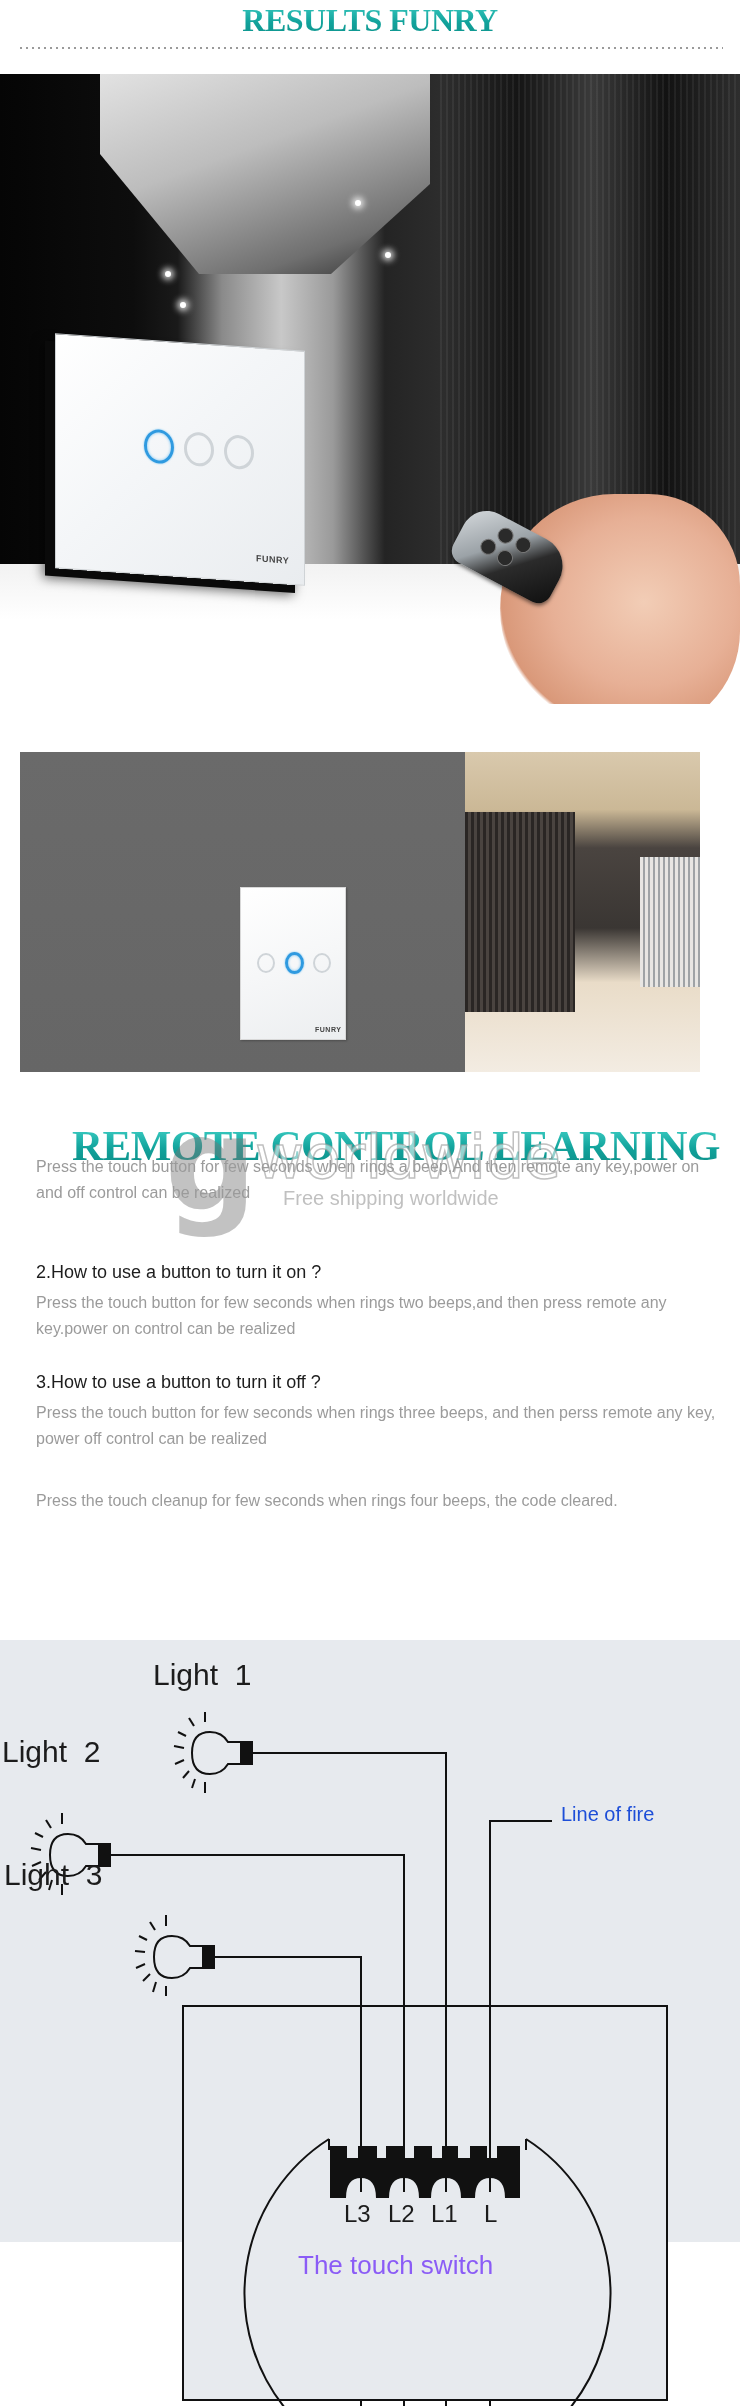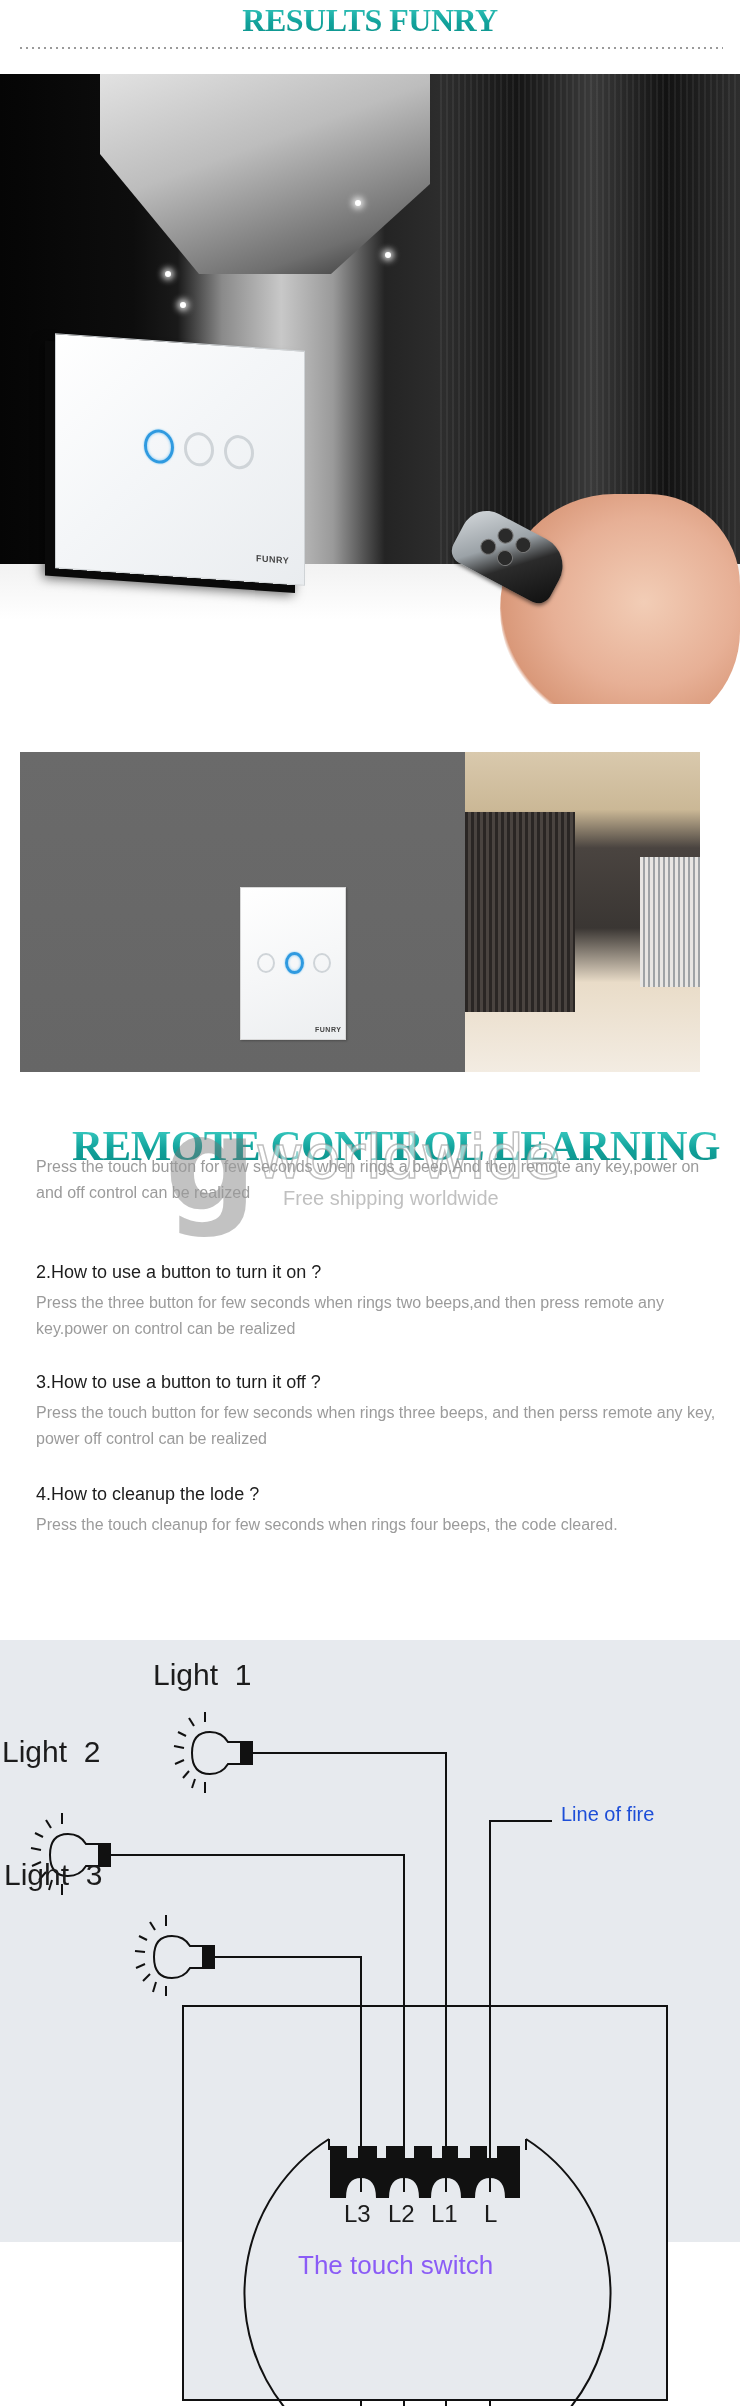--- a/index.html
+++ b/index.html
@@ -167,28 +167,27 @@
   <div class="wm-g">g</div>
   <div class="wm-word">worldwide</div>
   <div class="wm-tag">Free shipping worldwide</div>
 </div>
 
 <div id="qa1" class="qa">
   <div class="a">Press the touch button for few seconds when rings a beep,And then remote any key,power on and off control can be realized</div>
 </div>
 <div id="qa2" class="qa">
   <div class="q">2.How to use a button to turn it on ?</div>
-  <div class="a">Press the three button for few seconds when rings two beeps,and then press remote any key.power on control can be realized</div>
+  <div class="a">Press the touch button for few seconds when rings two beeps,and then press remote any key.power on control can be realized</div>
 </div>
 <div id="qa3" class="qa">
   <div class="q">3.How to use a button to turn it off ?</div>
   <div class="a">Press the touch button for few seconds when rings three beeps, and then perss remote any key, power off control can be realized</div>
 </div>
 <div id="qa4" class="qa">
-  <div class="q">4.How to cleanup the lode ?</div>
   <div class="a" style="width:600px">Press the touch cleanup for few seconds when rings four beeps, the code cleared.</div>
 </div>
 
 <div id="diagram">
   <svg width="740" height="766" viewBox="0 0 740 766" xmlns="http://www.w3.org/2000/svg">
     <g stroke="#111" fill="none" stroke-width="2">
 
       <g>
         <path d="M228 102 L242 102 L242 124 L228 124 Q222 134 210 134 Q192 134 192 113 Q192 92 210 92 Q222 92 228 102 Z"></path>
         <line x1="205" y1="82" x2="205" y2="72"></line>

